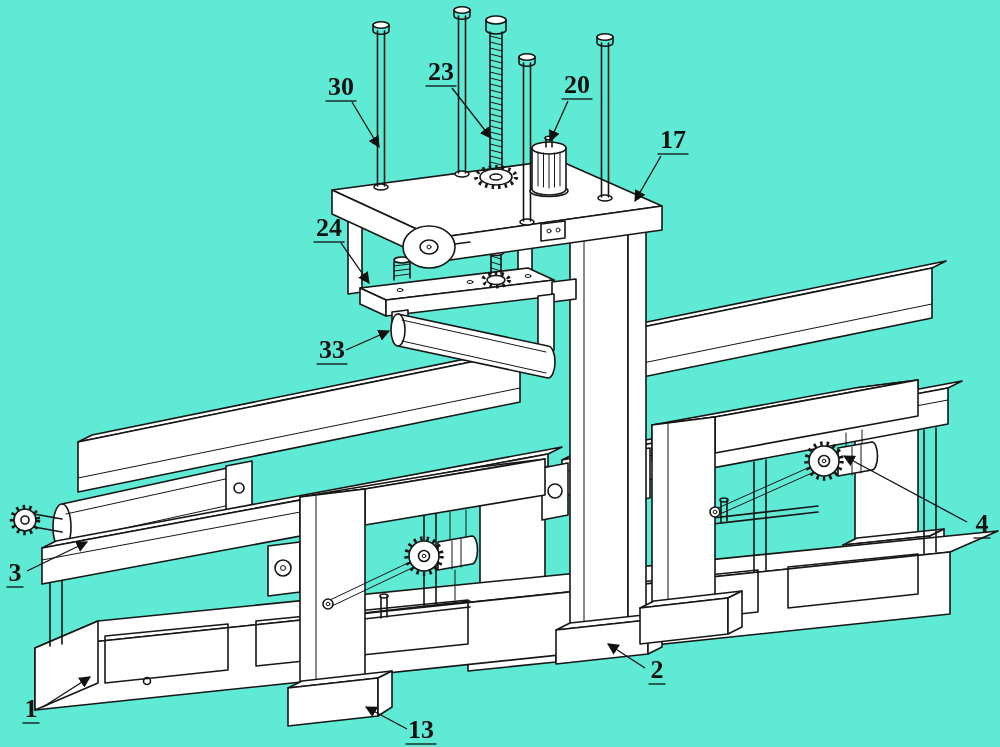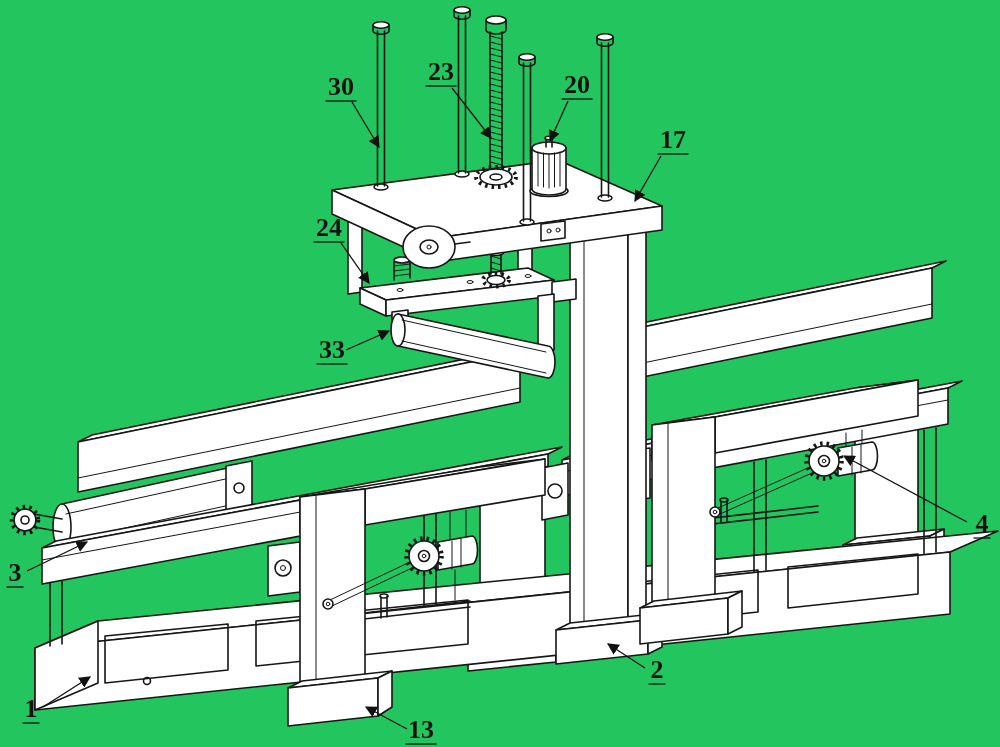--- a/index.html
+++ b/index.html
@@ -1,16 +1,16 @@
 <!DOCTYPE html>
 <html><head>
 <meta charset="utf-8">
 <style>
   html,body{margin:0;padding:0;background:#ffffff;}
-  .stage{position:relative;width:1000px;height:747px;background:#22c55e;overflow:hidden;margin:0 auto;}
+  .stage{position:relative;width:1000px;height:747px;background:#5eead4;overflow:hidden;margin:0 auto;}
   svg{display:block;width:100%;height:100%;}
   .f{fill:#ffffff;stroke:#161616;stroke-width:1.6;stroke-linejoin:round;}
   .l{fill:none;stroke:#161616;stroke-width:1.6;stroke-linecap:round;stroke-linejoin:round;}
   .t{stroke-width:1px;}
   .teeth{fill:none;stroke:#161616;stroke-width:4.5;stroke-dasharray:2.5 4;}
   .teeth2{fill:none;stroke:#161616;stroke-width:4;stroke-dasharray:2.5 4;}
   .leader{stroke:#111111;stroke-width:1.3;fill:none;}
   .ref-num{font-family:"Liberation Serif","DejaVu Serif",serif;font-weight:700;font-size:26px;fill:#111111;text-anchor:middle;}
 </style>
 </head>

